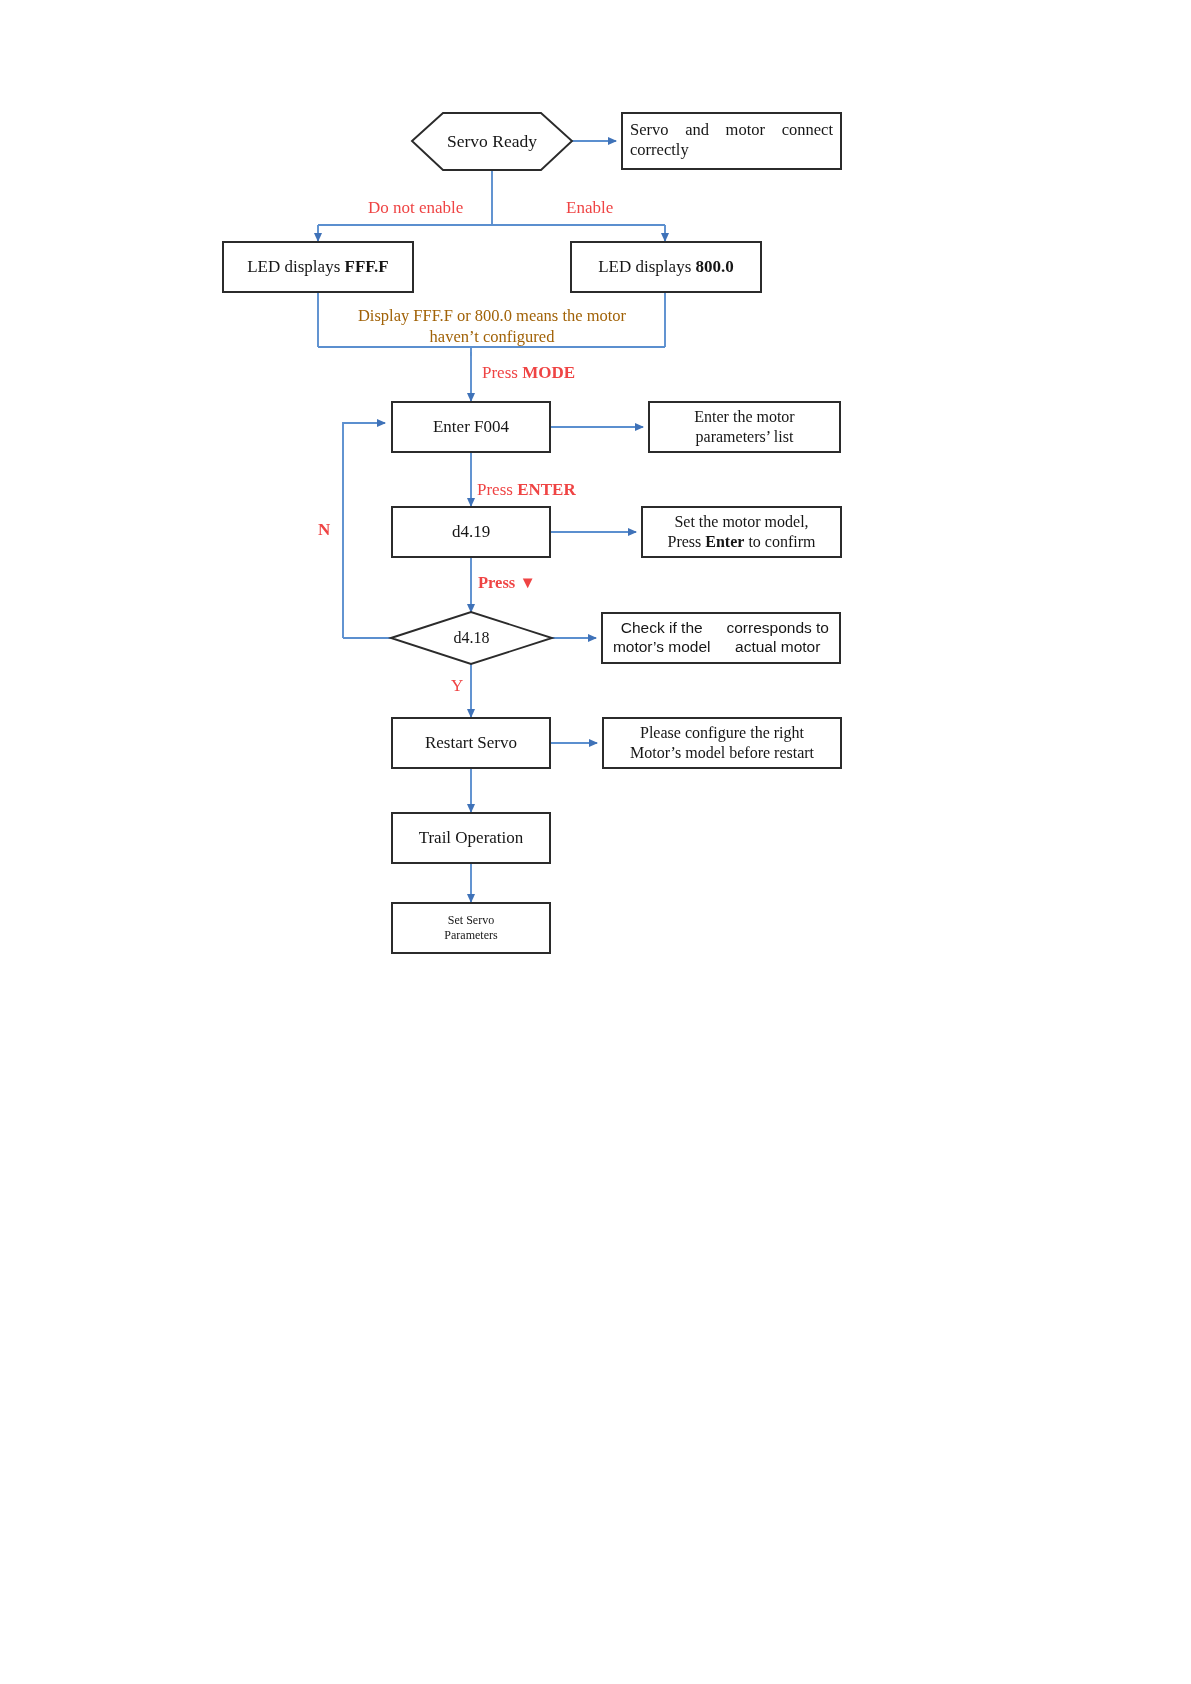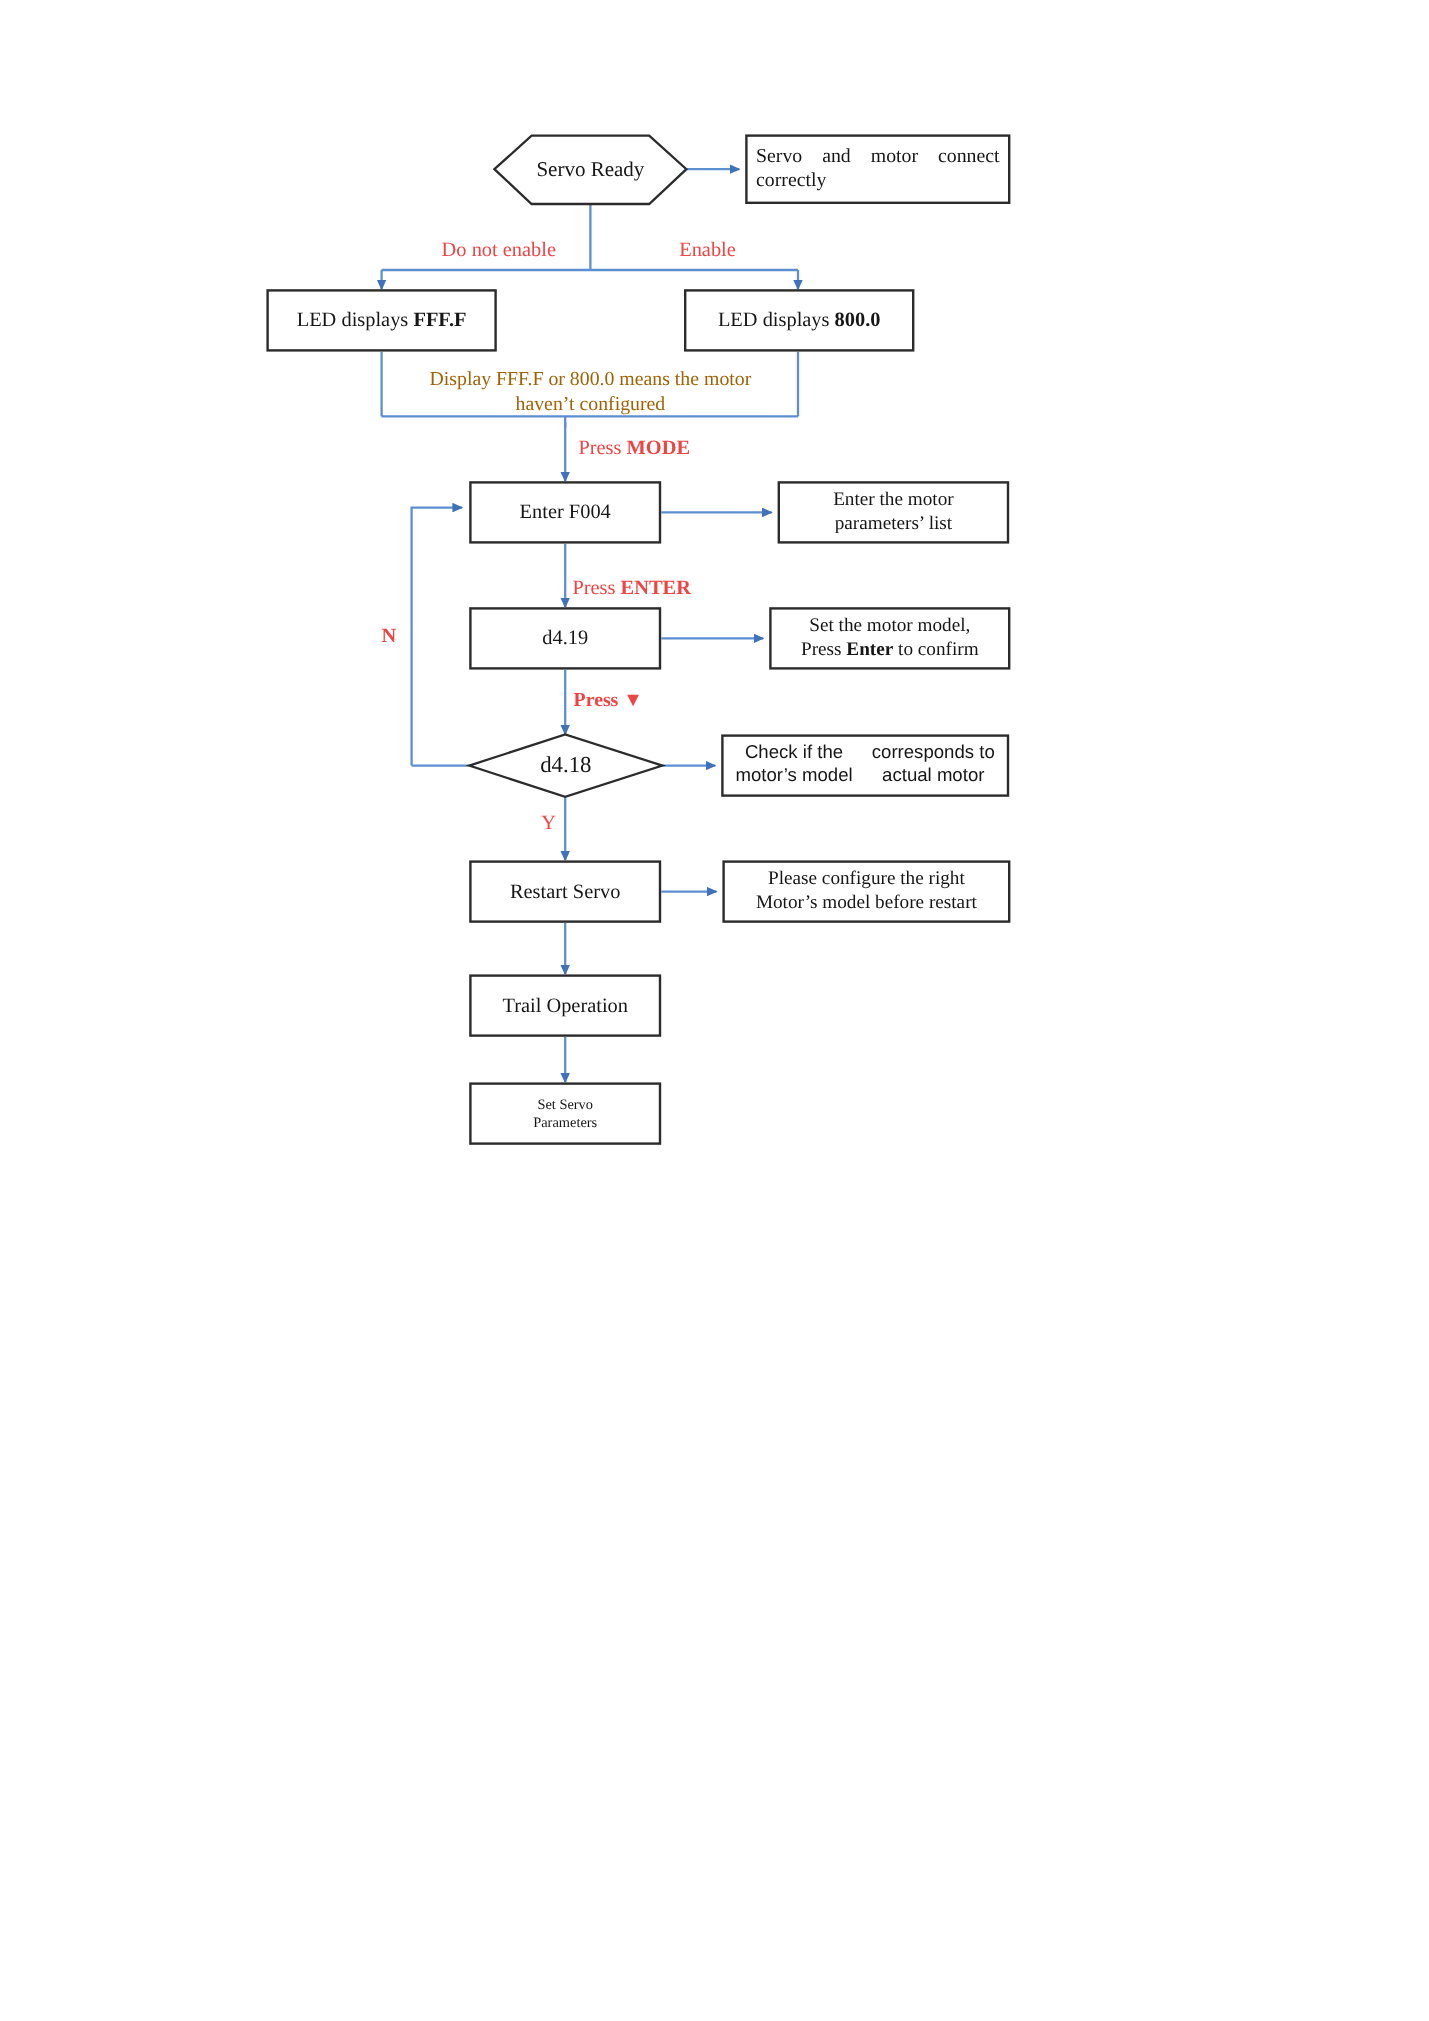--- a/index.html
+++ b/index.html
@@ -177,21 +177,21 @@
 
   <div class="node box thick" style="left:391px; top:506px; width:160px; height:52px; font-size:17px;">
     <span>d4.19</span>
   </div>
 
   <div class="node box thick" style="left:641px; top:506px; width:201px; height:52px; font-size:16px; flex-direction:column;">
     <span>Set the motor model,</span>
     <span><span>Press </span><span class="b">Enter</span><span> to confirm</span></span>
   </div>
 
-  <div class="node diamond" style="left:391px; top:612px; width:161px; height:52px; font-size:19px;text-align:right;">
+  <div class="node diamond" style="left:391px; top:612px; width:161px; height:52px; font-size:16px;text-align:right;">
     <span class="dia-label">d4.18</span>
   </div>
 
   <div class="node box thick sans" style="left:601px; top:612px; width:240px; height:52px; font-size:15.5px; flex-direction:row;">
     <span>Check if the motor’s model</span>
     <span>corresponds to actual motor</span>
   </div>
 
   <div class="node box thick" style="left:391px; top:717px; width:160px; height:52px; font-size:17px;align-items:center;">
     <span>Restart Servo</span>

